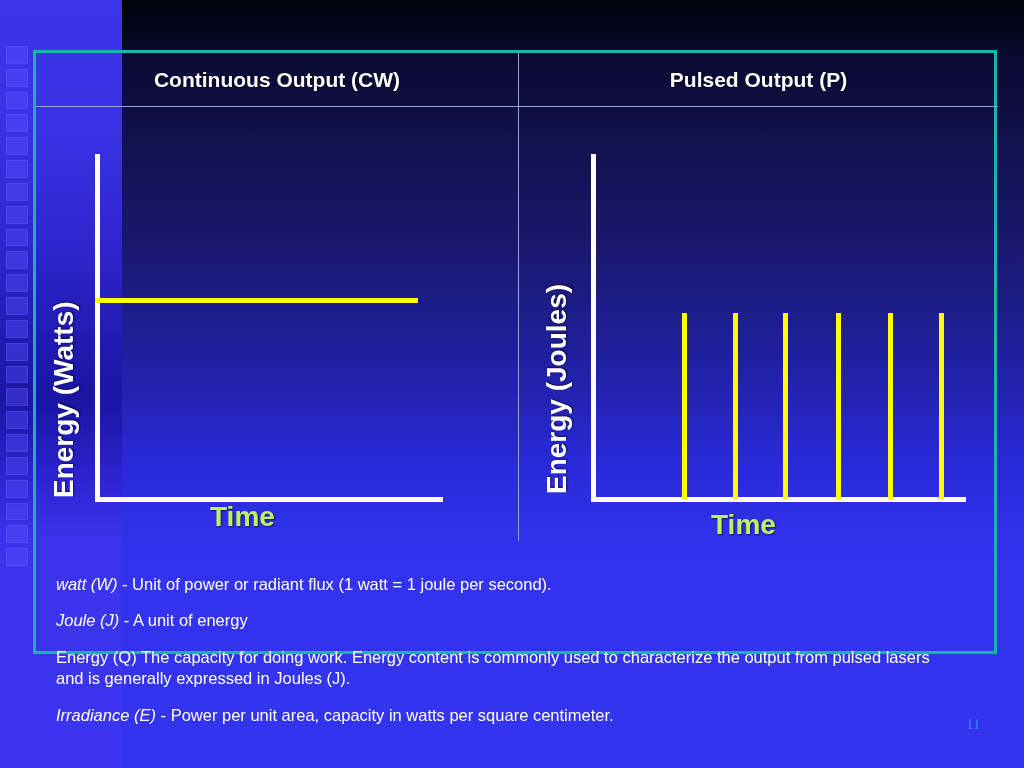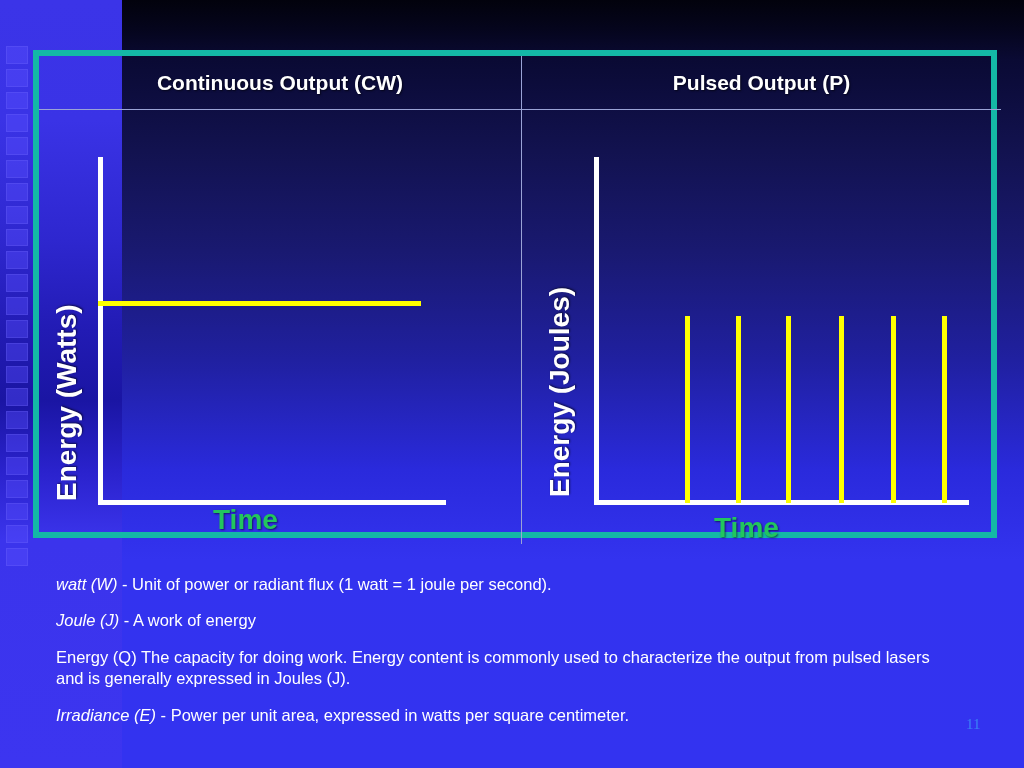--- a/index.html
+++ b/index.html
@@ -86,22 +86,22 @@
     text-shadow: 2px 2px 2px rgba(0,0,0,0.65);
     white-space: nowrap;
   }
 
   
   .table-frame {
     position: absolute;
     left: 33px;
     top: 50px;
     width: 964px;
-    height: 488px;
-    border: 6px solid #14b8a6;
+    height: 604px;
+    border: 3px solid #14b8a6;
     box-sizing: border-box;
   }
   .table-vline {
     position: absolute;
     left: 482px;
     top: 0;
     width: 1px;
     height: 488px;
     background: #9aa3d6;
   }
@@ -154,21 +154,21 @@
     color: #ffffff;
     font-size: 28px;
     font-weight: bold;
     white-space: nowrap;
     transform-origin: 0 0;
     transform: rotate(-90deg);
     text-shadow: 1px 1px 2px rgba(0,0,0,0.55);
   }
   .axis-label-x {
     position: absolute;
-    color: #22c55e;
+    color: #bef264;
     font-size: 28px;
     font-weight: bold;
     white-space: nowrap;
     text-shadow: 1px 1px 2px rgba(0,0,0,0.55);
   }
 
   .cw-line {
     position: absolute;
     background: #ffff00;
     height: 5px;
@@ -275,23 +275,23 @@
       <div class="pulse" style="left:369px; top:207px; height:187px;"></div>
       <div class="pulse" style="left:420px; top:207px; height:187px;"></div>
     </div>
 
   </div>
 
   <div class="defs">
 
     <p><span class="term">watt (W)</span><span> -  </span><span>Unit of power or radiant flux (1 watt = 1 joule per second).</span></p>
 
-    <p><span class="term">Joule (J)</span><span> - </span><span>A work of energy</span></p>
+    <p><span class="term">Joule (J)</span><span> - </span><span>A unit of energy</span></p>
 
     <p><span>Energy (Q) The capacity for doing work. Energy content is commonly used to characterize the output from pulsed lasers and is generally expressed in Joules (J).</span></p>
 
-    <p><span class="term">Irradiance (E)</span><span> - </span><span>Power per unit area, expressed in watts per square centimeter.</span></p>
+    <p><span class="term">Irradiance (E)</span><span> - </span><span>Power per unit area, capacity in watts per square centimeter.</span></p>
 
   </div>
 
   <div class="page-num">11</div>
 
 </div>
 
 </body></html>

